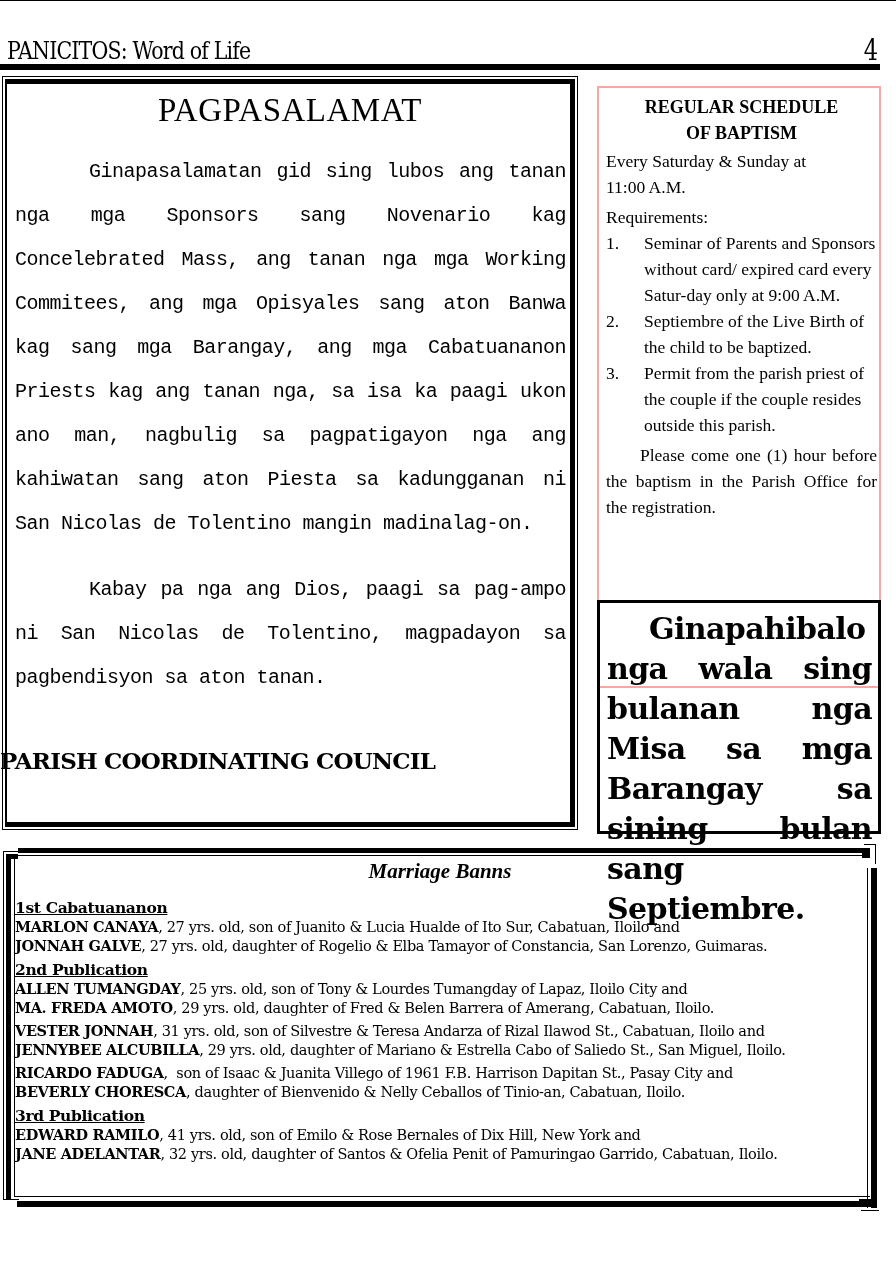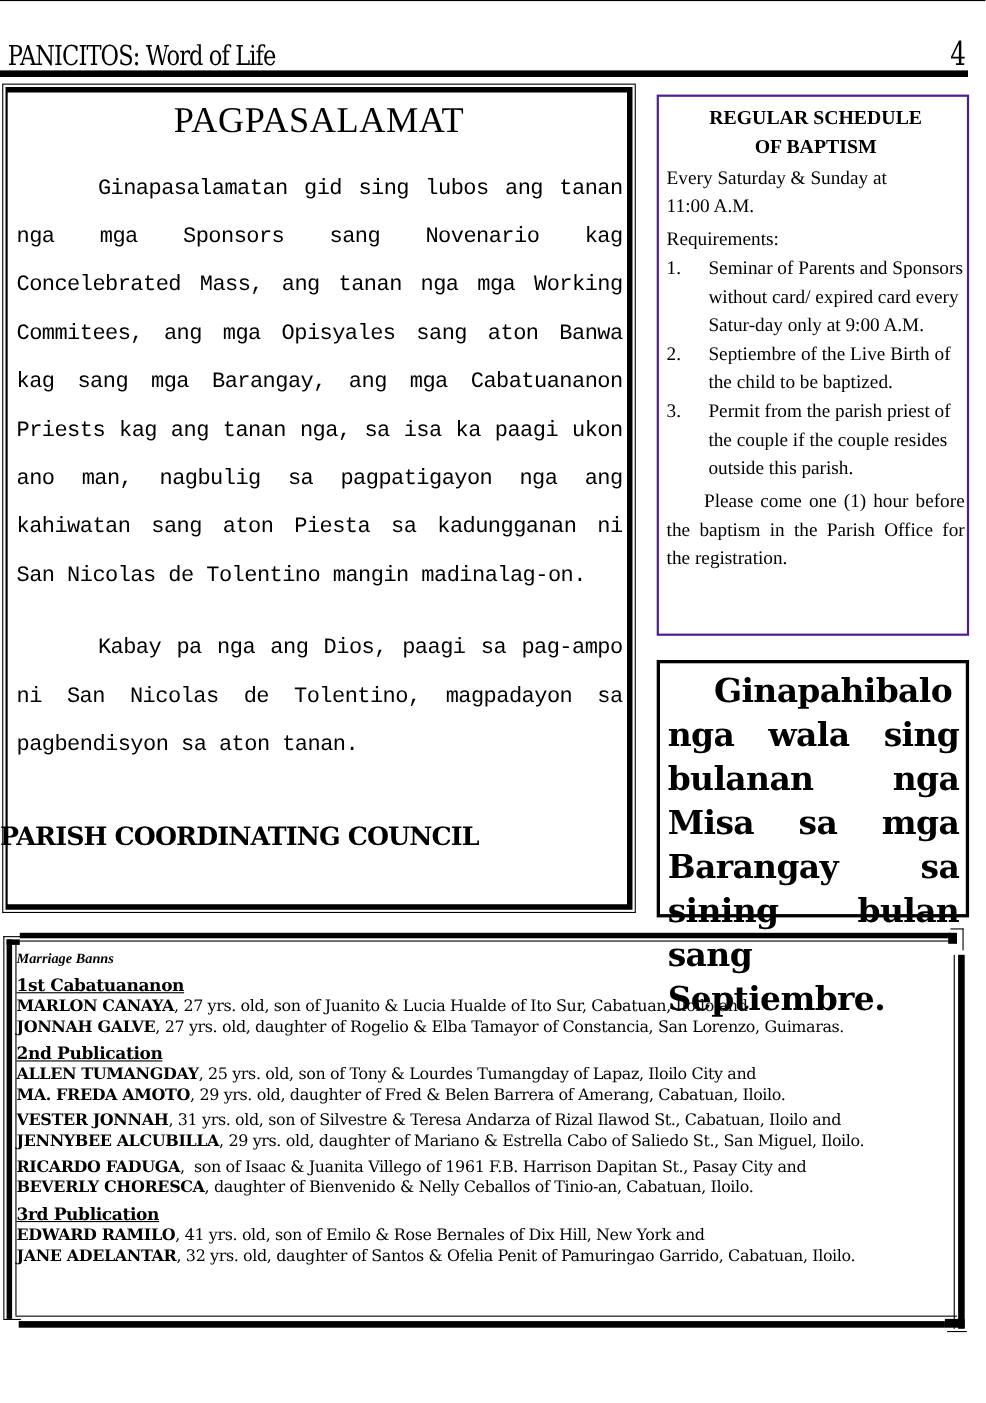--- a/index.html
+++ b/index.html
@@ -17,21 +17,21 @@
     .box-left .inner { position: absolute; left: 2px; top: 2px; right: 2px; bottom: 2px; border-top: 5px solid #000; border-left: 2px solid #000; border-right: 5px solid #000; border-bottom: 5px solid #000; }
     .title-main { position: absolute; left: 0; right: 0; top: 92px; text-align: center; font-family: "Liberation Serif", serif; font-size: 33px; letter-spacing: 0.5px; }
     .left-text { position: absolute; left: 15px; width: 551px; font-family: Liberation Mono, monospace; font-size: 20px; line-height: 44px; text-align: justify; transform-origin: left top; }
     .left-text p { margin: 0; text-indent: 74px; }
     .left-p1 { top: 150px; }
     .left-p2 { top: 568px; }
     .condensed { letter-spacing: -0.5px; }
     .council { position: absolute; left: 0; width: 580px; top: 747px; text-align: left; font-family: "DejaVu Serif", serif; font-weight: bold; font-size: 23px; letter-spacing: -0.8px; }
 
     
-    .box-baptism { position: absolute; left: 597px; top: 86px; width: 284px; height: 492px; box-sizing: border-box; border: 2px solid #4c1d95; padding: 6px 2px 0 7px; font-family: "Liberation Serif", serif; font-size: 17.5px; line-height: 26px; }
+    .box-baptism { position: absolute; left: 597px; top: 86px; width: 284px; height: 602px; box-sizing: border-box; border: 2px solid #fca5a5; padding: 6px 2px 0 7px; font-family: "Liberation Serif", serif; font-size: 17.5px; line-height: 26px; }
     .bap-title { text-align: center; font-weight: bold; font-size: 18px; line-height: 26px; margin-bottom: 2px; }
     .bap-line { margin: 0; }
     .bap-gap { height: 4px; }
     .bap-list { list-style: none; margin: 0; padding: 0; }
     .bap-list li { position: relative; padding-left: 38px; }
     .bap-num { position: absolute; left: 0; top: 0; }
     .bap-note { text-align: justify; text-indent: 34px; margin-top: 4px; }
 
     
     .box-notice { position: absolute; left: 597px; top: 600px; width: 284px; height: 234px; box-sizing: border-box; border: 3px solid #000; padding: 6px 6px 0 7px; font-family: "DejaVu Serif", serif; font-weight: bold; font-size: 30px; line-height: 40px; text-align: justify; }
@@ -51,21 +51,21 @@
     .fr-tr-outer-v { position: absolute; left: 872px; top: 0px; width: 1px; height: 20px; background: #000; }
     .fr-right-thin { position: absolute; left: 864px; top: 24px; width: 1px; height: 340px; background: #000; }
     .fr-right-thick { position: absolute; left: 868px; top: 24px; width: 6px; height: 340px; background: #000; }
     .fr-bot-thin { position: absolute; left: 11px; top: 352px; width: 856px; height: 1px; background: #000; }
     .fr-bot-thick { position: absolute; left: 14px; top: 357px; width: 842px; height: 6px; background: #000; }
     .fr-bl-thin { position: absolute; left: 0; top: 355px; width: 16px; height: 1px; background: #000; }
     .fr-br-box { position: absolute; left: 856px; top: 355px; width: 18px; height: 8px; background: #000; }
     .fr-br-outer { position: absolute; left: 858px; top: 366px; width: 18px; height: 1px; background: #000; }
 
     .banns-content { position: absolute; left: 12px; top: 14px; width: 850px; font-family: "DejaVu Serif", serif; font-size: 14.5px; line-height: 18.5px; letter-spacing: -0.35px; }
-    .banns-title { font-family: "Liberation Serif", serif; font-style: italic; font-weight: bold; font-size: 13px; line-height: 26px; margin-bottom: 2px; letter-spacing: 0; }
+    .banns-title { text-align: center; font-family: "Liberation Serif", serif; font-style: italic; font-weight: bold; font-size: 21px; line-height: 26px; margin-bottom: 14px; letter-spacing: 0; }
     .pub-heading { font-weight: bold; text-decoration: underline; font-size: 15.5px; line-height: 20px; }
     .couple { margin-bottom: 5px; }
     .couple-line { white-space: nowrap; }
     .couple-line b { font-weight: bold; }
     .pub-block { margin-bottom: 3px; }
   </style>
 </head>
 <body>
 
 <div class="topline"></div>

